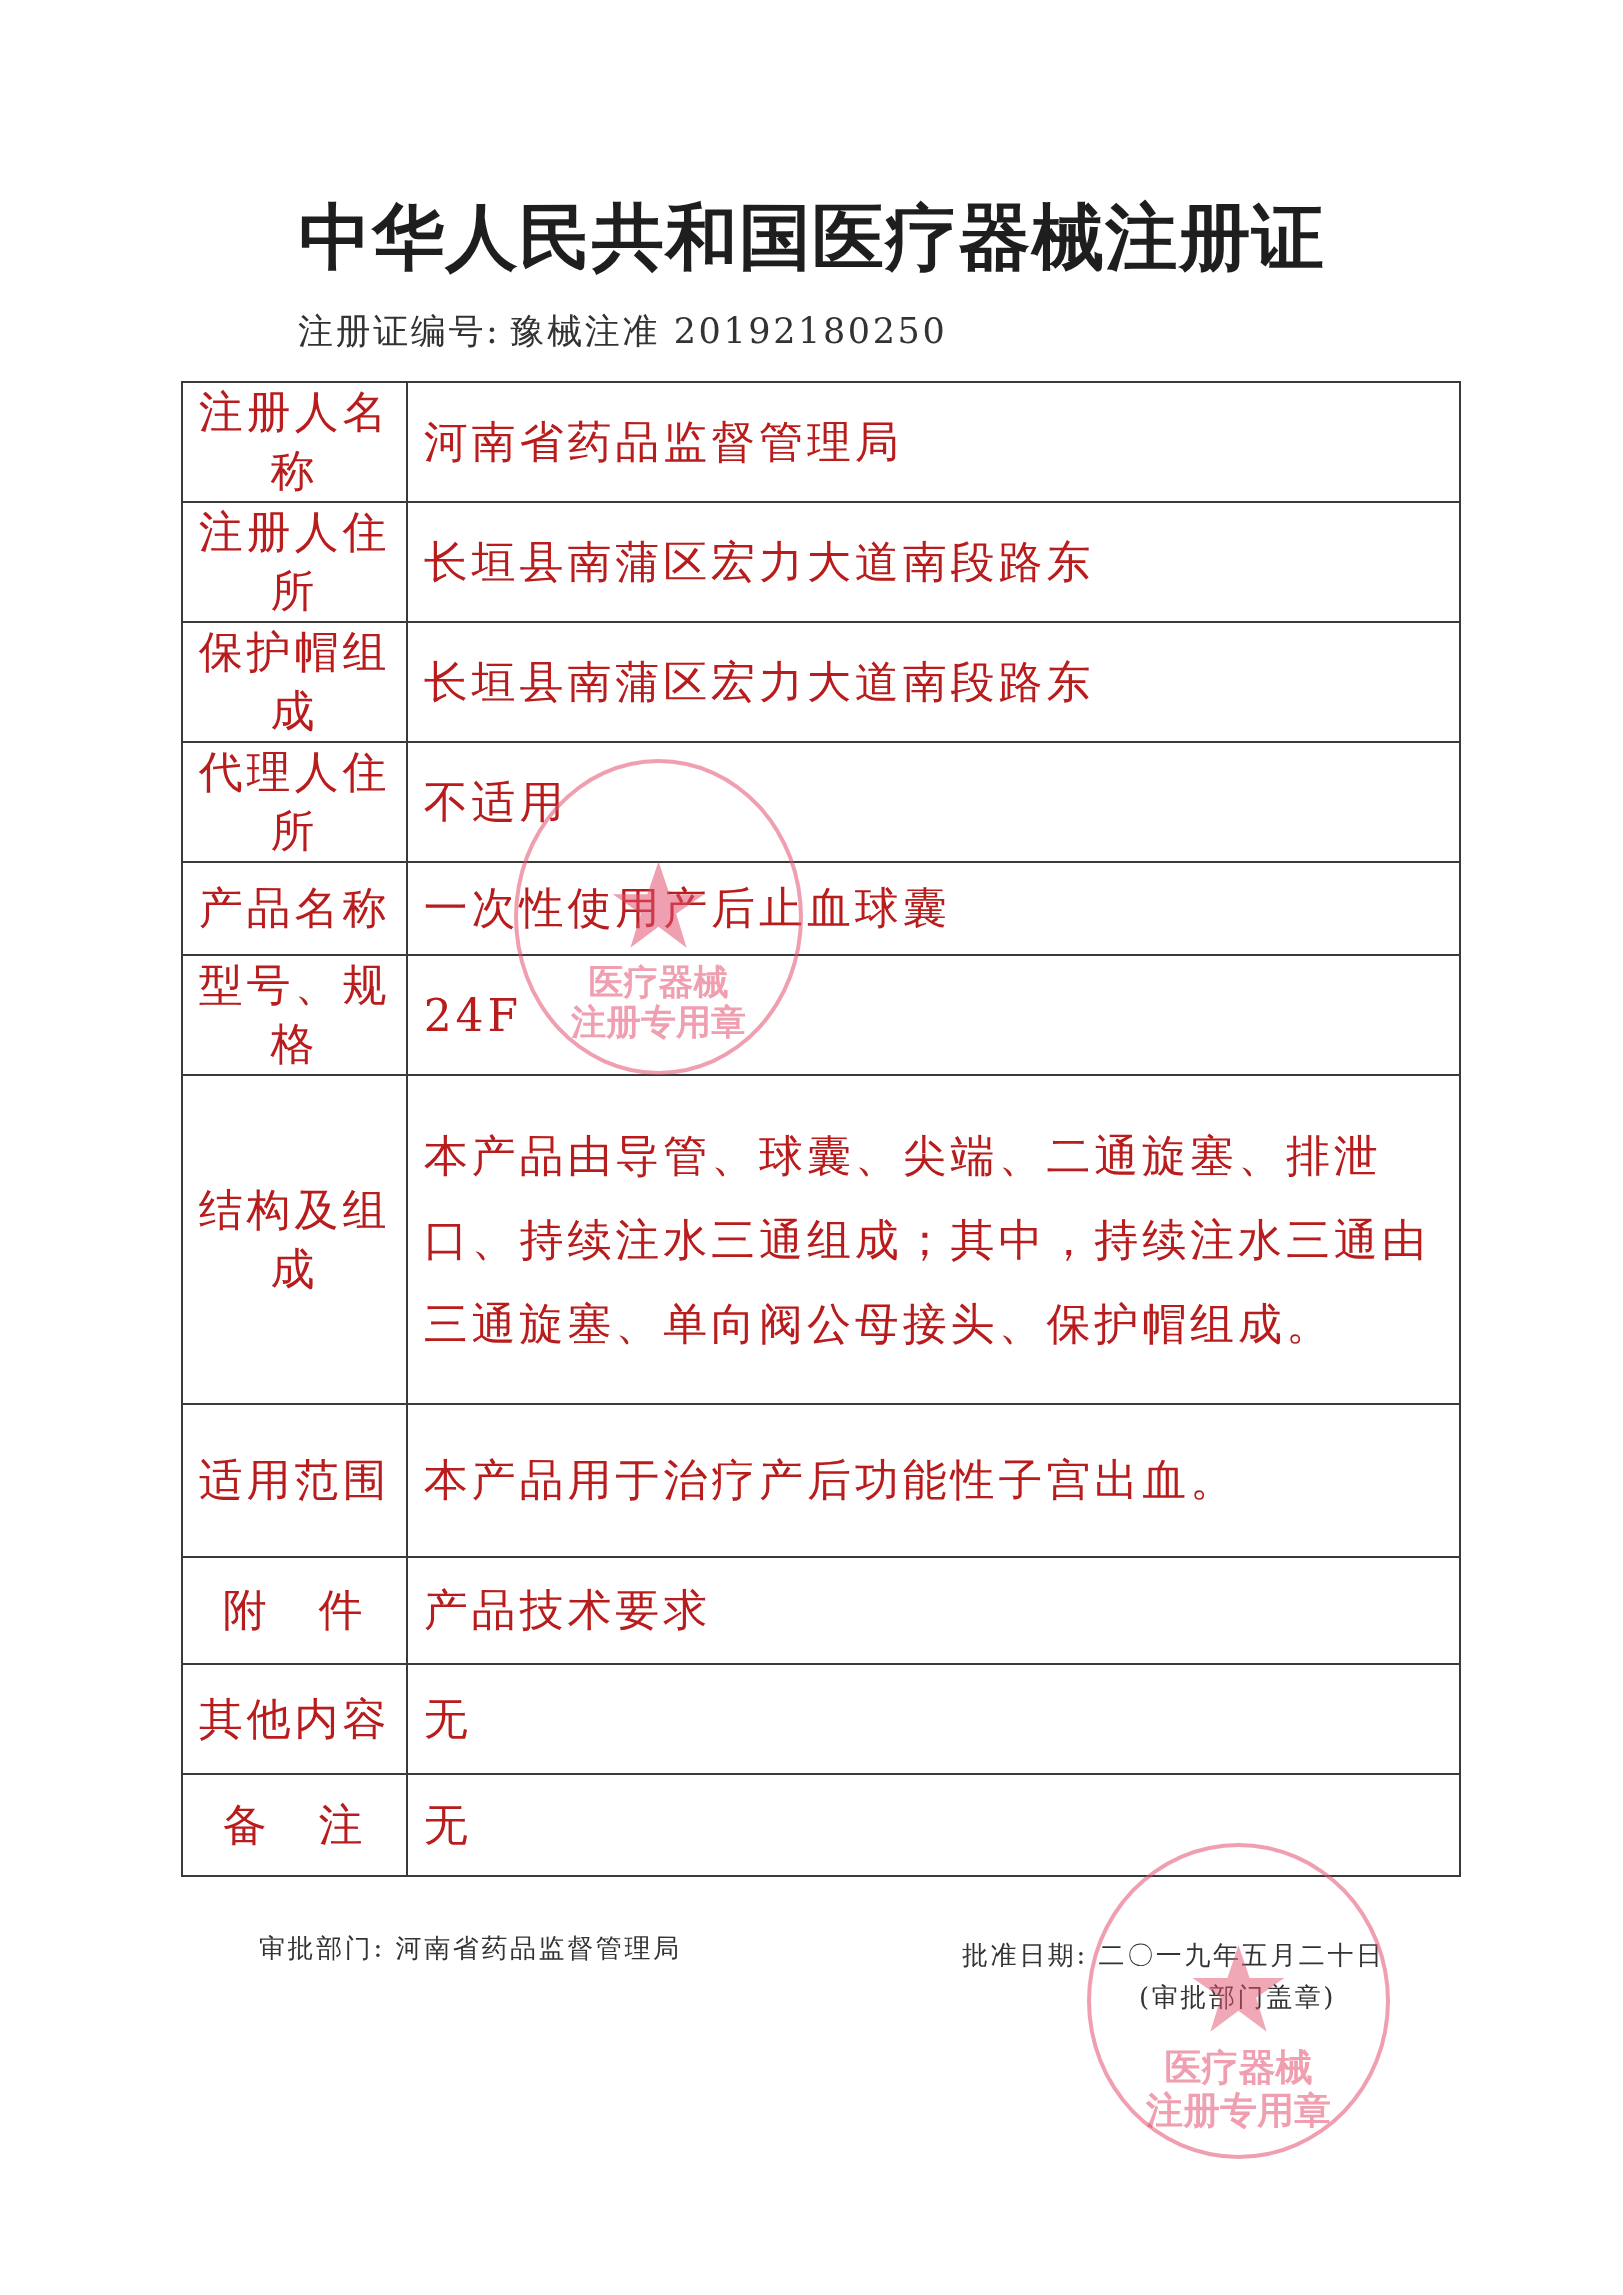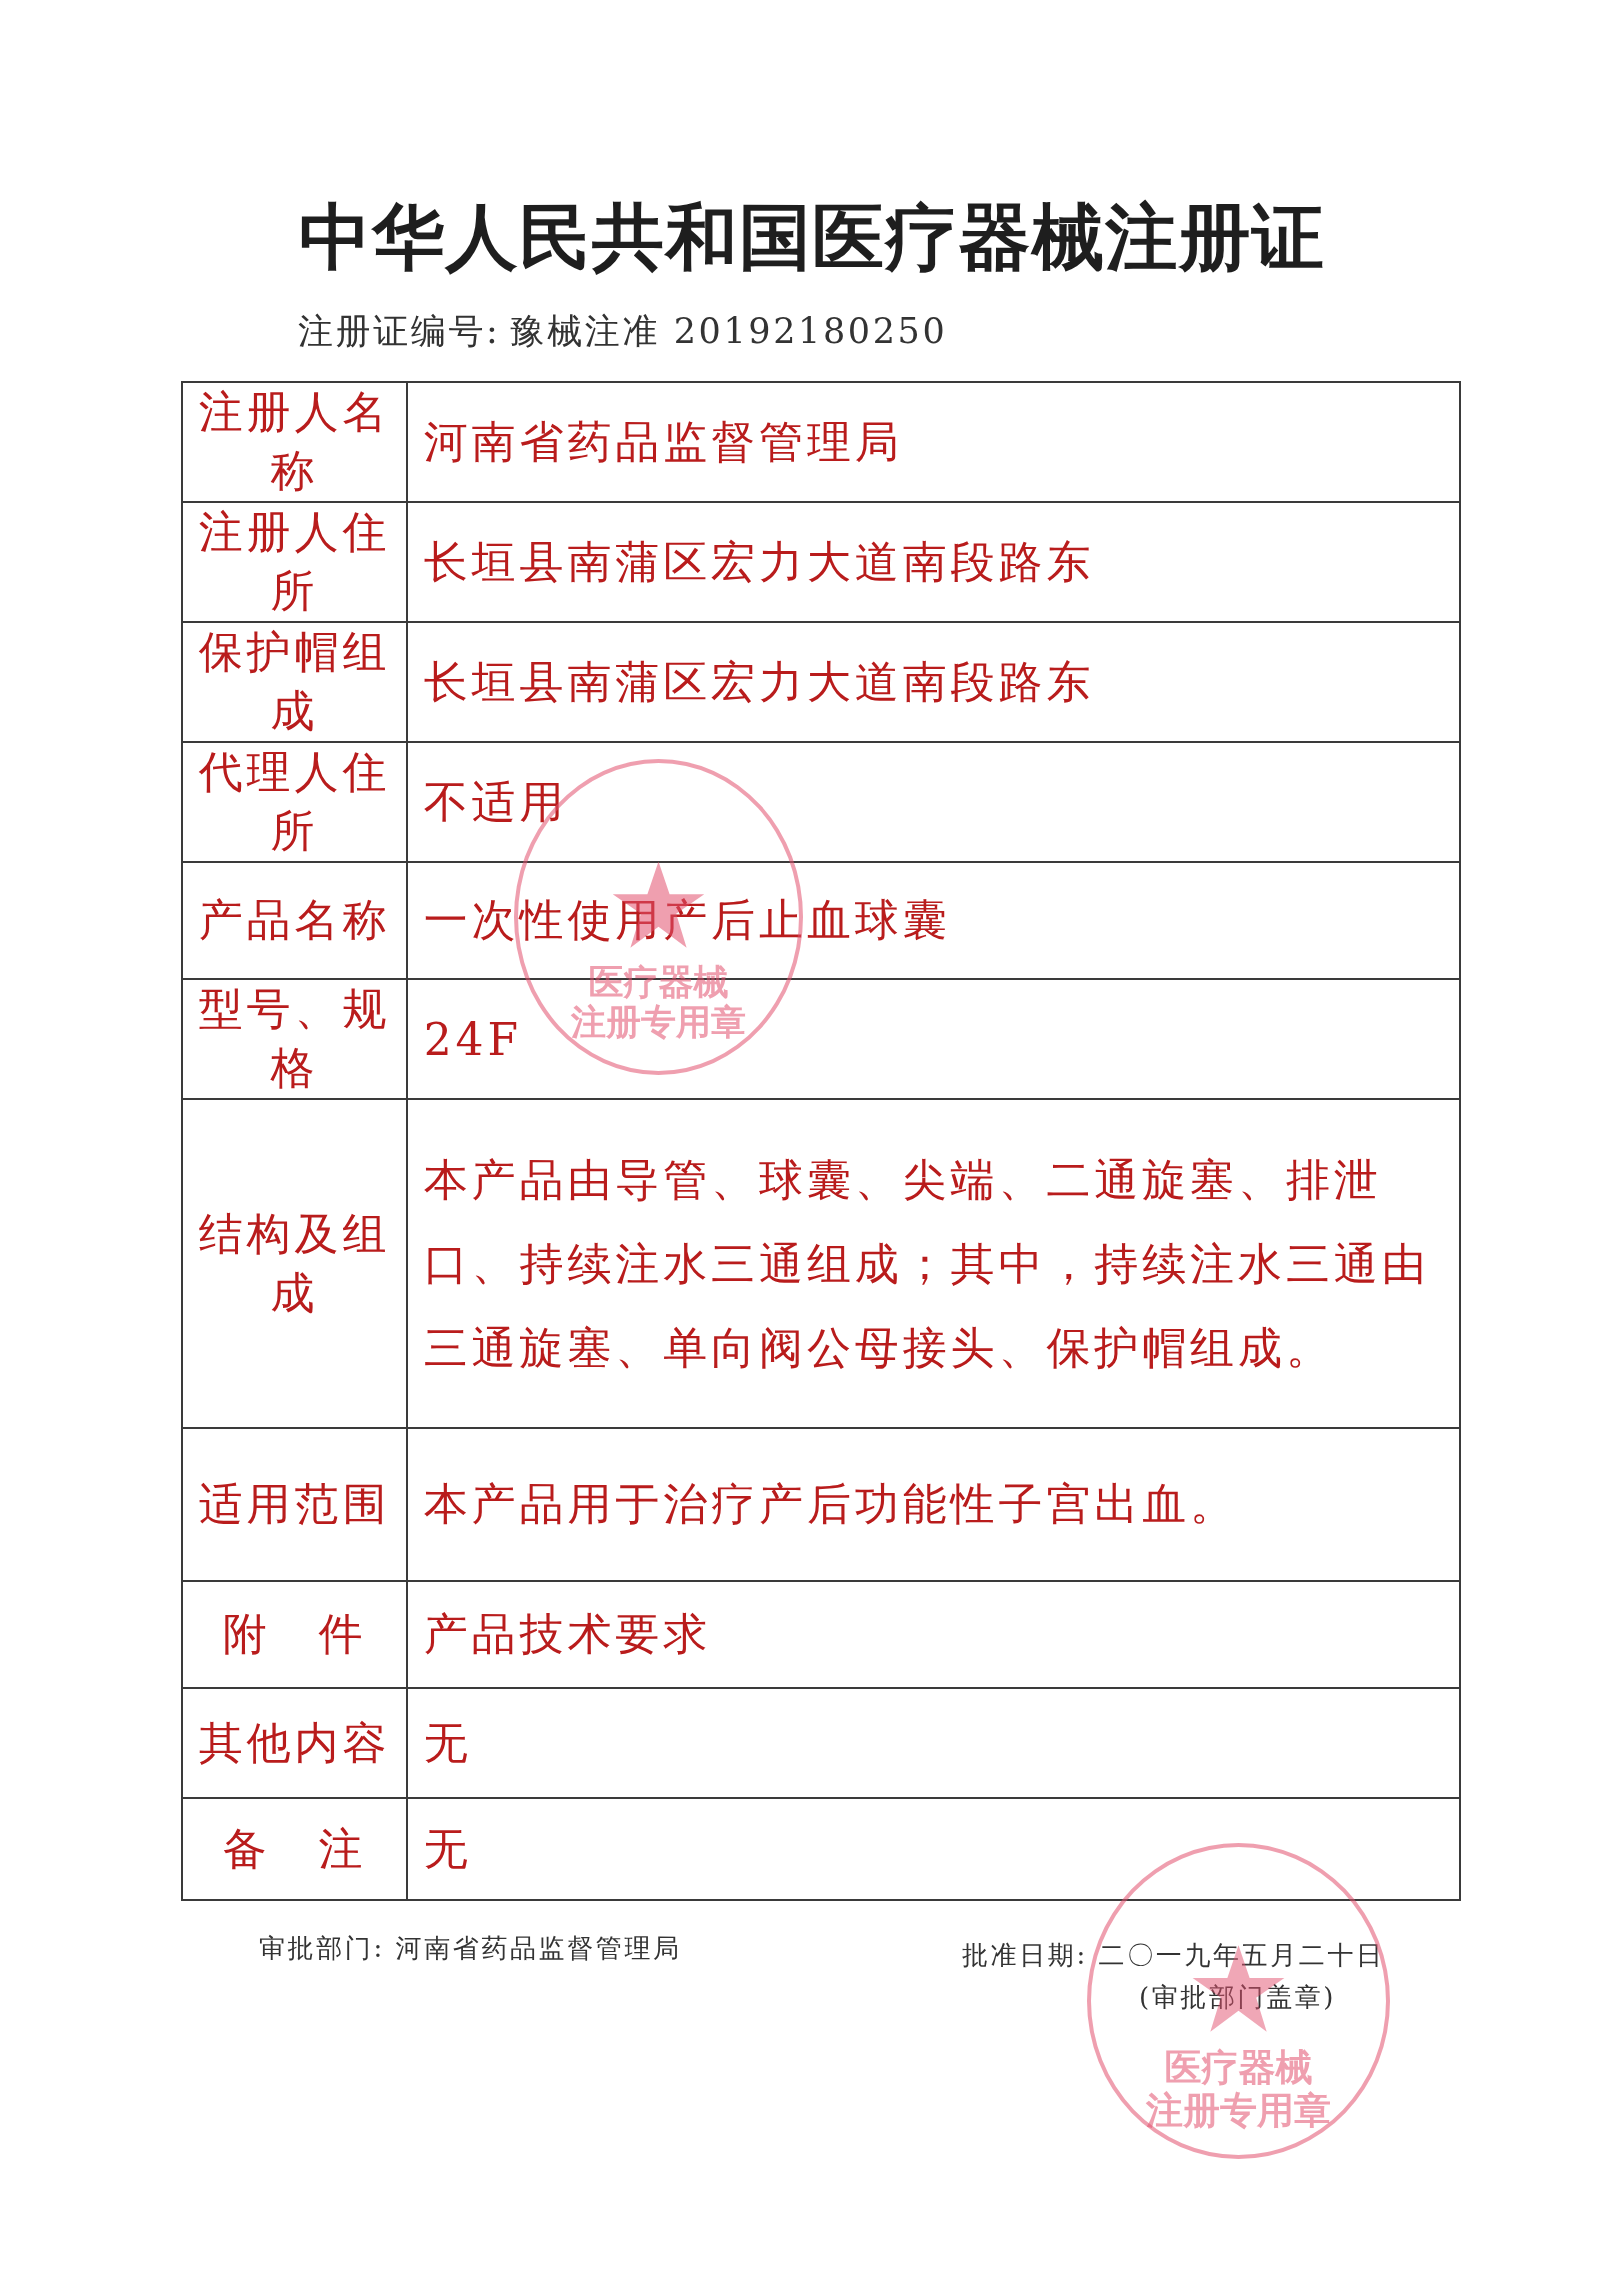--- a/index.html
+++ b/index.html
@@ -44,21 +44,21 @@
     <td class="value">长垣县南蒲区宏力大道南段路东</td>
   </tr>
   <tr style="height:109px">
     <td class="label">保护帽组成</td>
     <td class="value">长垣县南蒲区宏力大道南段路东</td>
   </tr>
   <tr style="height:109px">
     <td class="label">代理人住所</td>
     <td class="value">不适用</td>
   </tr>
-  <tr style="height:117px">
+  <tr style="height:93px">
     <td class="label">产品名称</td>
     <td class="value">一次性使用产后止血球囊</td>
   </tr>
   <tr style="height:88px">
     <td class="label">型号、规格</td>
     <td class="value">24F</td>
   </tr>
   <tr style="height:329px">
     <td class="label">结构及组成</td>
     <td class="value multi">本产品由导管、球囊、尖端、二通旋塞、排泄口、持续注水三通组成；其中，持续注水三通由三通旋塞、单向阀公母接头、保护帽组成。</td>

